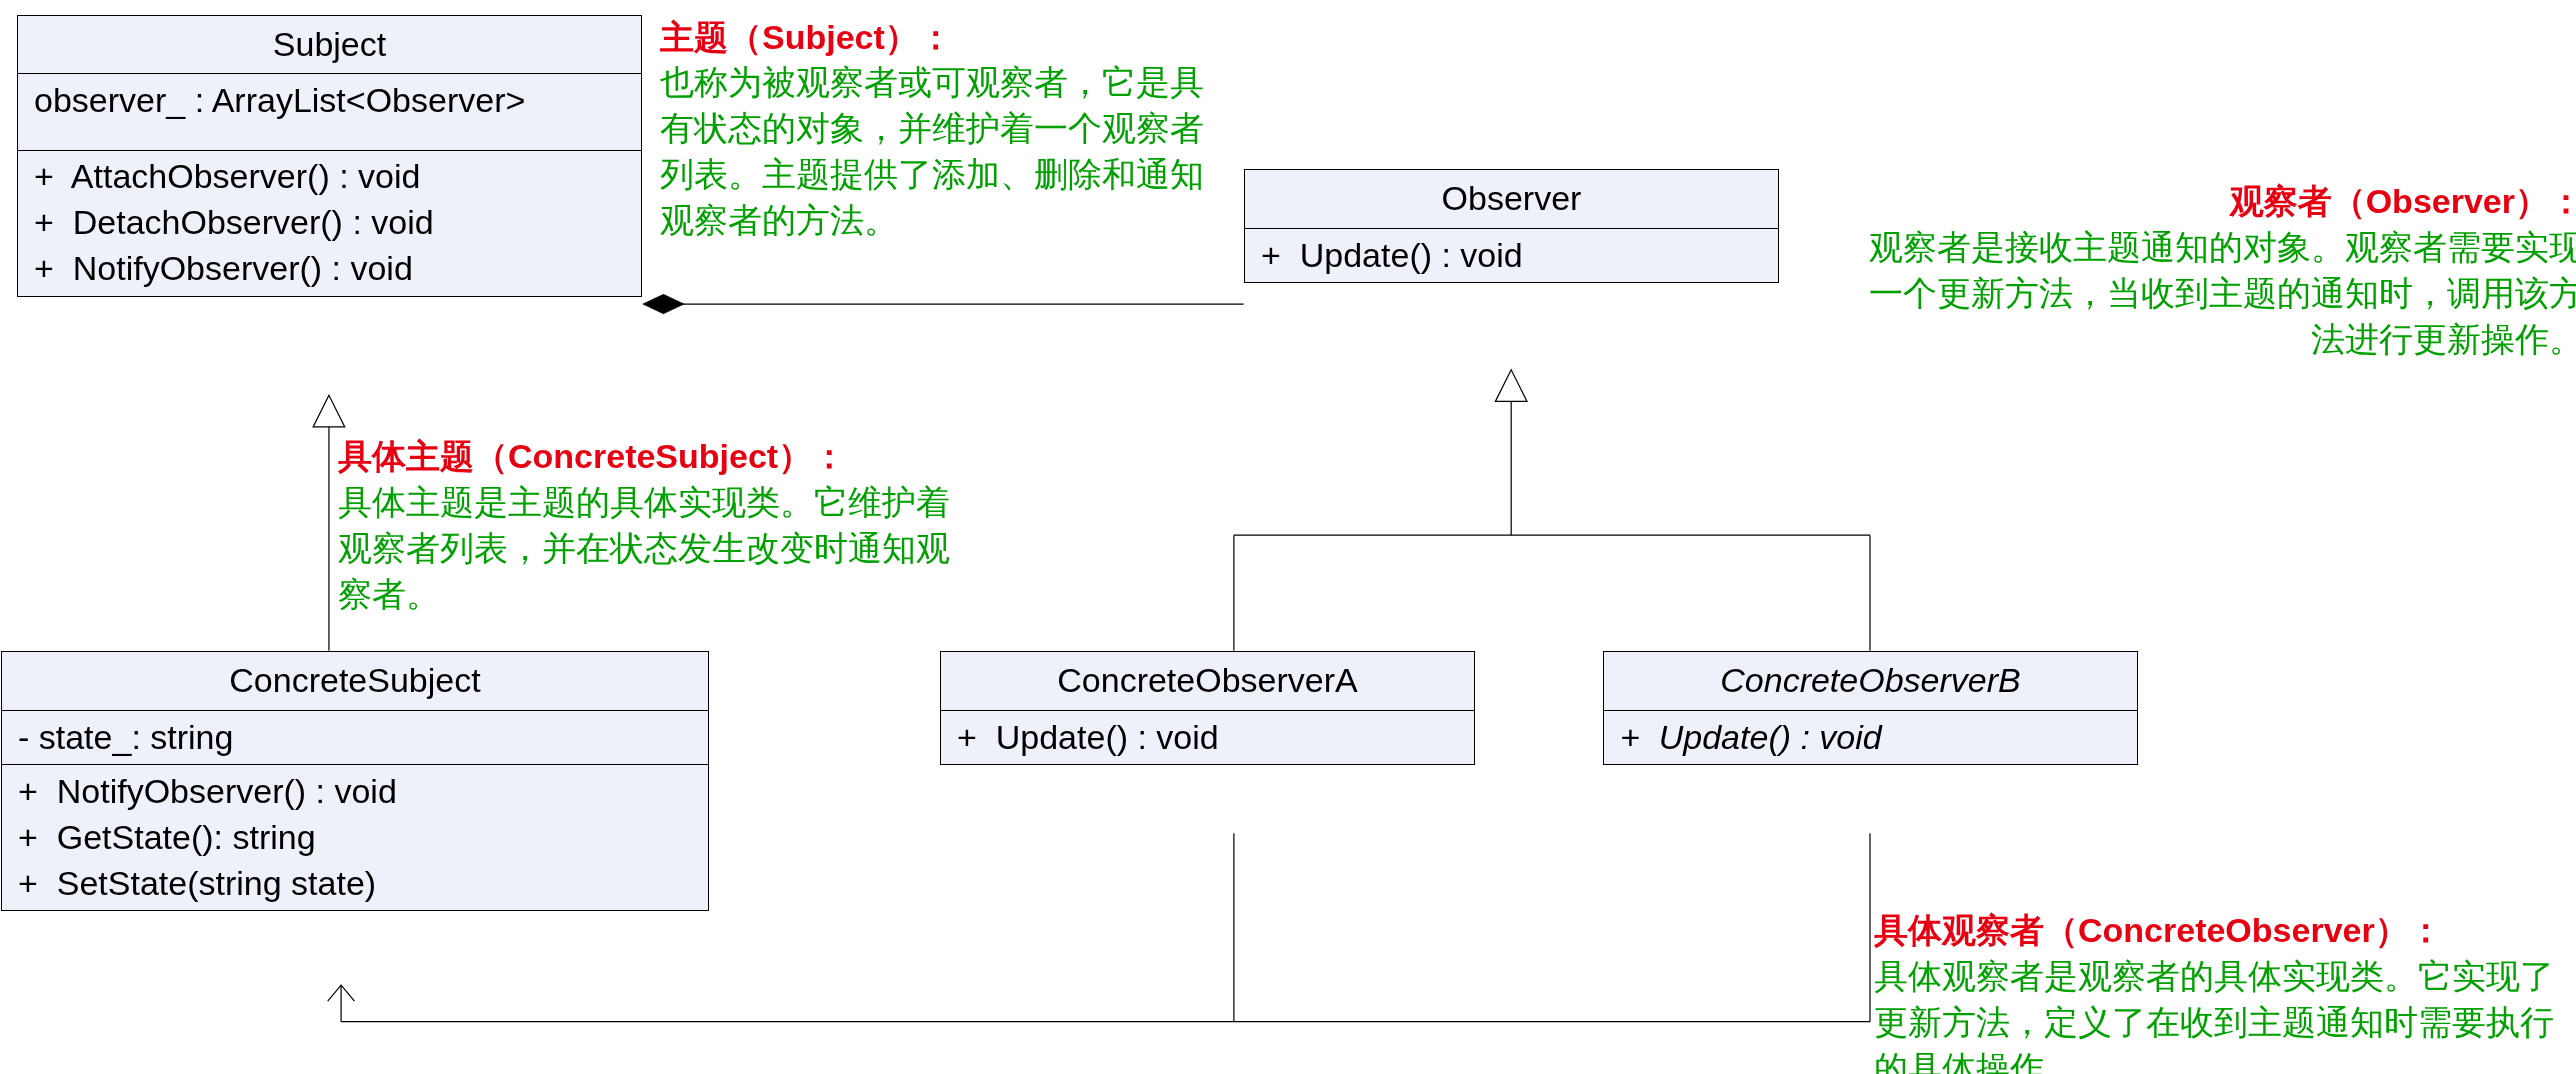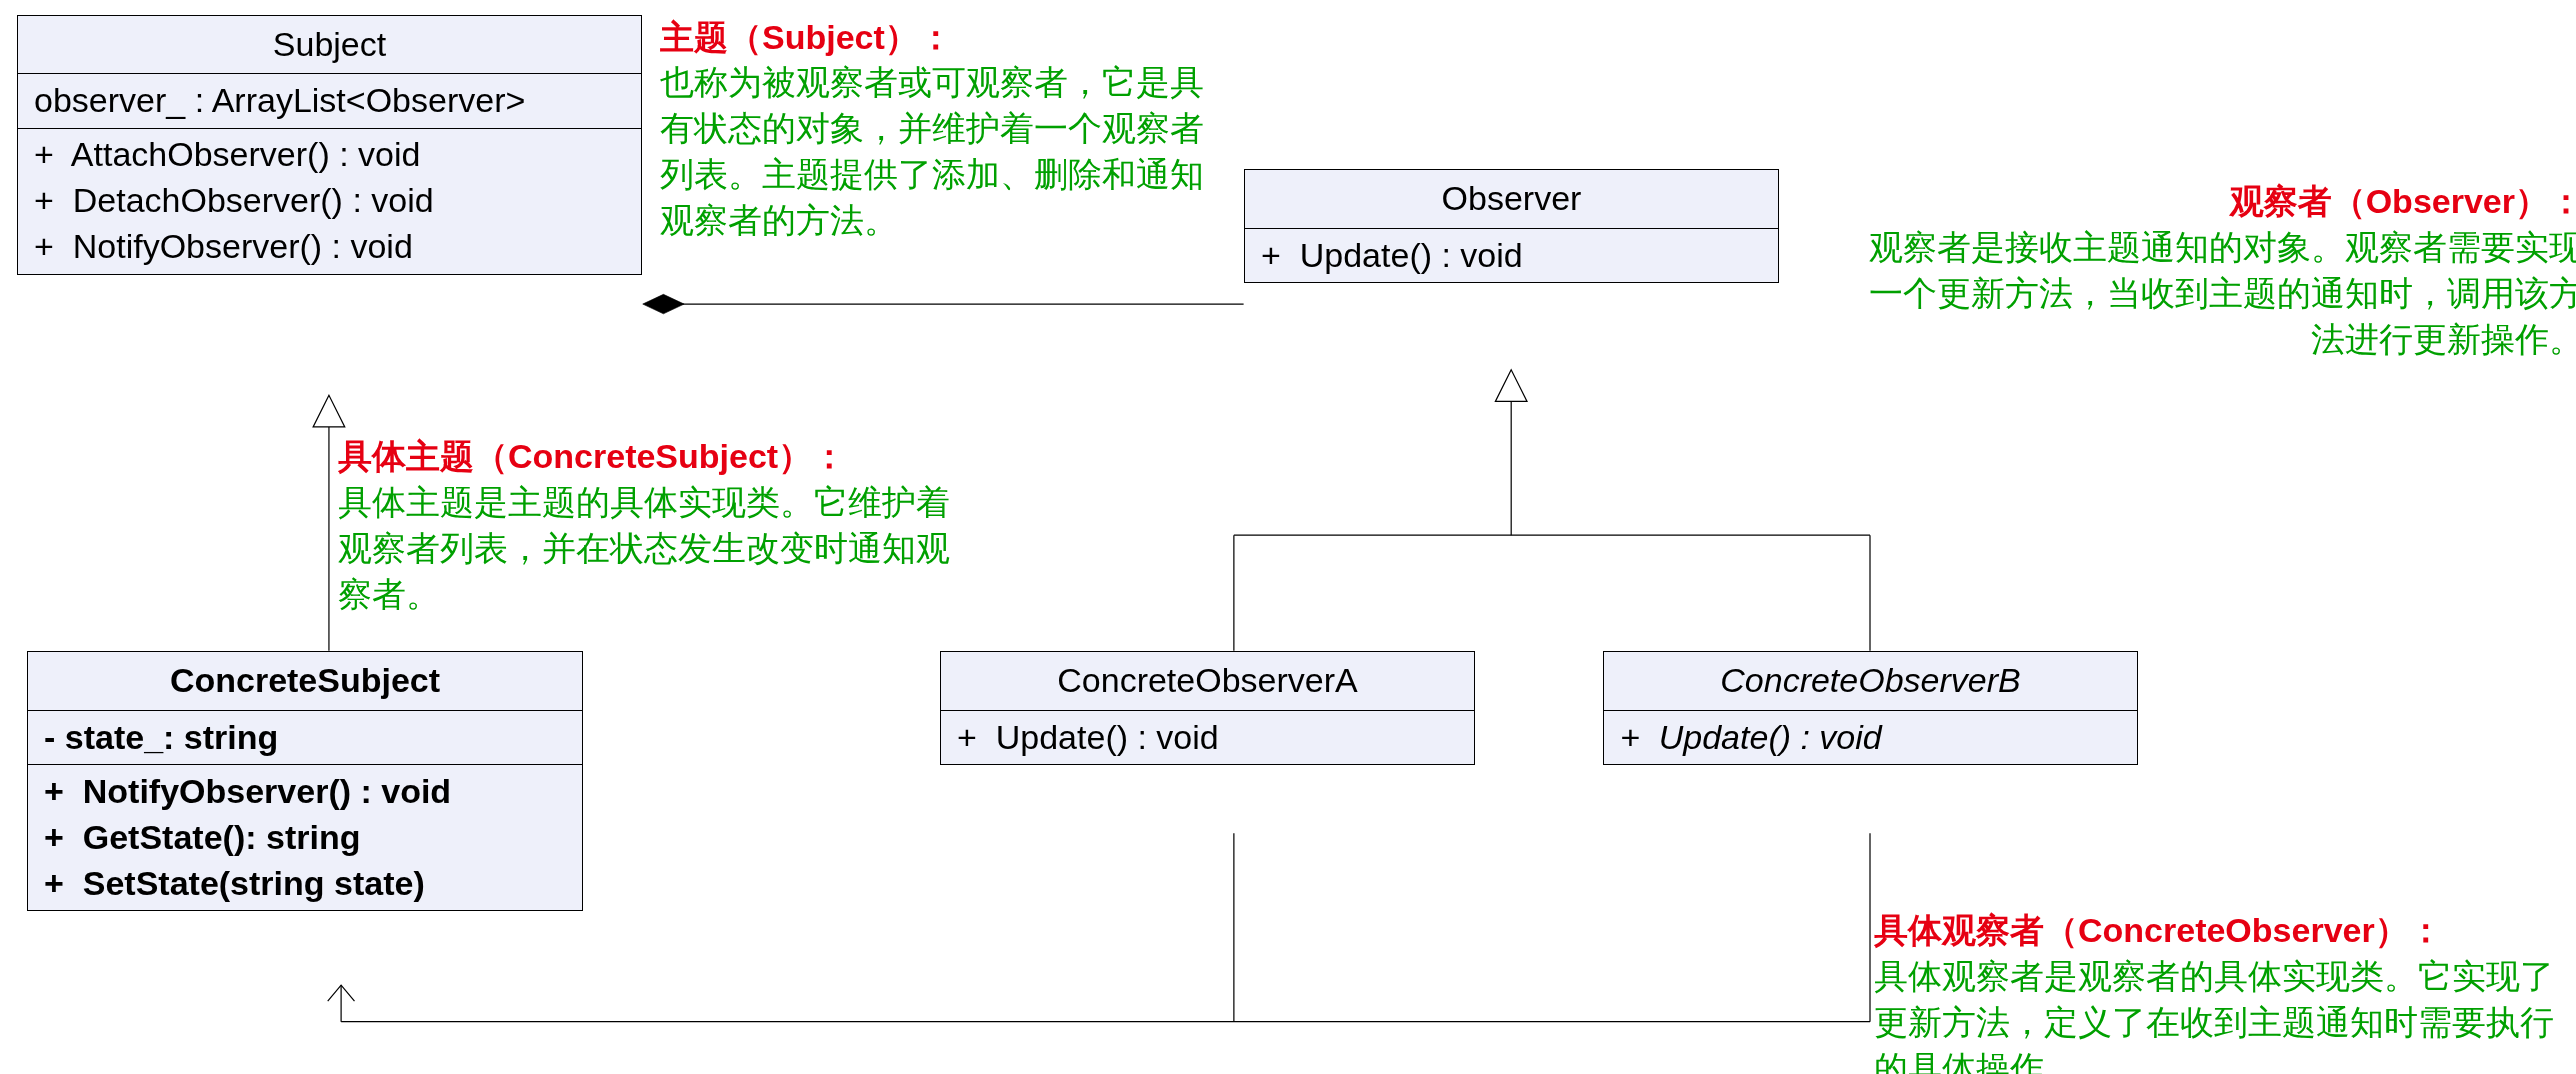--- a/index.html
+++ b/index.html
@@ -50,33 +50,33 @@
   .line { stroke: #000; stroke-width: 2; fill: none; }
 </style>
 </head>
 <body>
 
 <div class="canvas">
 
   <div class="uml" style="left:17px; top:14.6px; width:625px;">
     <div class="sec title">Subject</div>
     <div class="sec attr">observer_ : ArrayList&lt;Observer&gt;</div>
-    <div class="sec ops" style="white-space:pre;">+  AttachObserver() : void
+    <div class="sec ops" style="white-space:pre;margin-top:22px;">+  AttachObserver() : void
 +  DetachObserver() : void
 +  NotifyObserver() : void</div>
   </div>
 
   <div class="uml" style="left:1244px; top:169px; width:535px;">
     <div class="sec title">
       <div>Observer</div>
     </div>
     <div class="sec ops" style="white-space:pre;">+  Update() : void</div>
   </div>
 
-  <div class="uml" style="left:27px; top:651px; width:556px;font-weight:bold;">
+  <div class="uml" style="left:1px; top:651px; width:708px;">
     <div class="sec title">ConcreteSubject</div>
     <div class="sec attr">-  state_: string</div>
     <div class="sec ops" style="white-space:pre;">+  NotifyObserver() : void
 +  GetState(): string
 +  SetState(string state)</div>
   </div>
 
   <div class="uml" style="left:940px; top:651px; width:535px;">
     <div class="sec title">ConcreteObserverA</div>
     <div class="sec ops" style="white-space:pre;">+  Update() : void</div>

